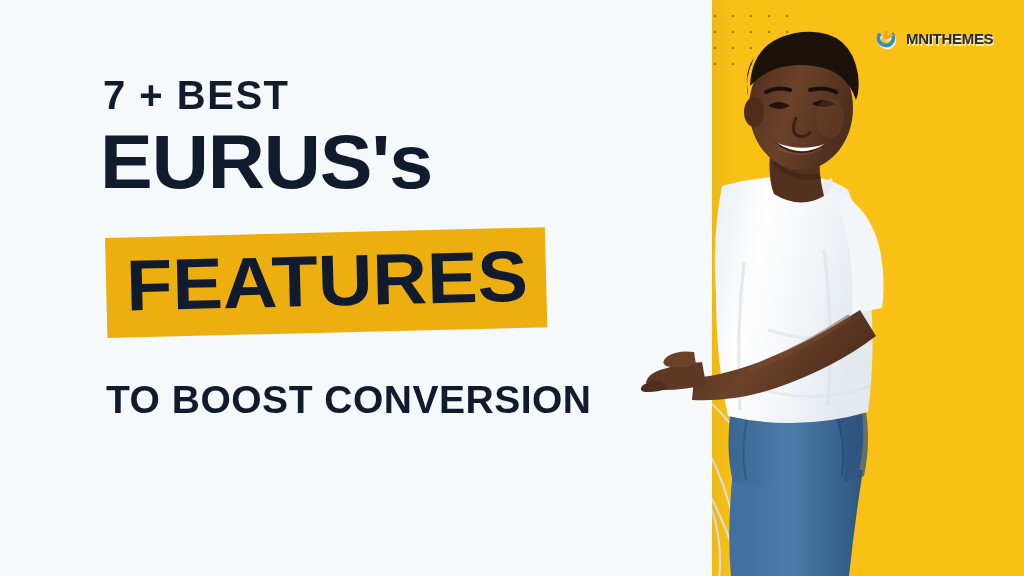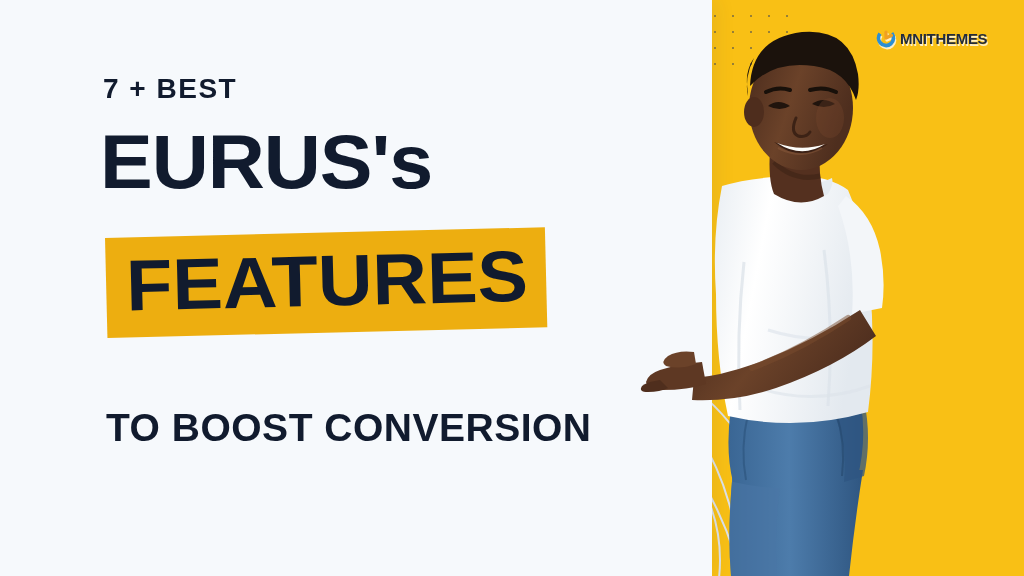--- a/index.html
+++ b/index.html
@@ -72,21 +72,21 @@
     position: absolute;
     left: 0;
     top: 0;
     width: 660px;
     height: 576px;
   }
   .eyebrow {
     position: absolute;
     left: 103px;
     top: 73px;
-    font-size: 28px;
+    font-size: 40px;
     font-weight: bold;
     letter-spacing: 1.5px;
     color: #111b2e;
     white-space: nowrap;
   }
   .headline {
     position: absolute;
     left: 100px;
     top: 124px;
     font-size: 76px;
@@ -127,41 +127,40 @@
   }
   .subline {
     position: absolute;
     left: 106px;
     top: 378px;
     font-size: 39px;
     font-weight: 600;
     letter-spacing: 0.5px;
     color: #111b2e;
     white-space: nowrap;
-    margin-top: 28px;
   }
   .tagline {
     position: absolute;
     left: 113px;
     top: 450px;
     font-size: 38px;
     font-weight: bold;
     letter-spacing: 0px;
     color: #111b2e;
     white-space: nowrap;
   }
 
   
   .logo {
     position: absolute;
     left: 876px;
     top: 28px;
     display: flex;
     align-items: center;
-    gap: 4px;
+    gap: 10px;
     filter: drop-shadow(1px 2px 0 rgba(255,255,255,0.75));
   }
   .logo-mark { width: 20px; height: 20px; display:block; }
   .logo-text {
     font-size: 15px;
     font-weight: bold;
     letter-spacing: -0.3px;
     color: #222b3c;
     line-height: 1;
   }

